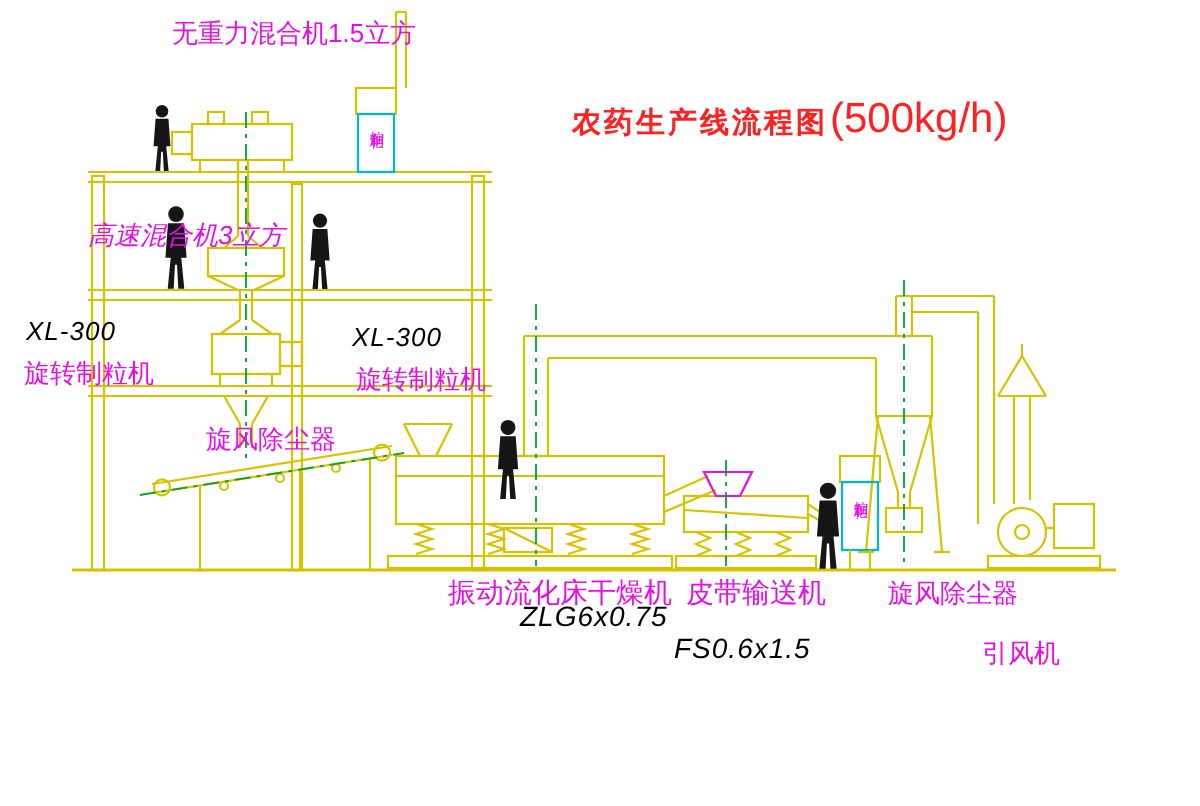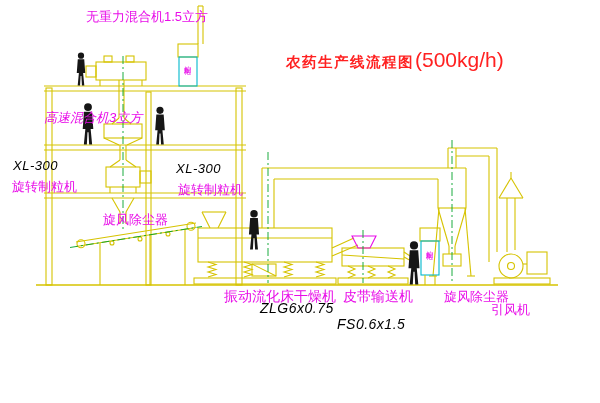--- a/index.html
+++ b/index.html
@@ -213,18 +213,18 @@
   <div class="lbl cyan f13" style="left:13px;  top:159px;">XL-300</div>
   <div class="lbl magenta f9" style="left:12px;  top:180px;">旋转制粒机</div>
   <div class="lbl cyan f13" style="left:176px; top:162px;">XL-300</div>
   <div class="lbl magenta f9" style="left:178px; top:183px;">旋转制粒机</div>
   <div class="lbl magenta f9" style="left:103px; top:213px;">旋风除尘器</div>
   <div class="lbl magenta f10" style="left:224px; top:289px;">振动流化床干燥机</div>
   <div class="lbl cyan f14" style="left:228px; top:301px;margin-left:32px;">ZLG6x0.75</div>
   <div class="lbl magenta f10" style="left:343px; top:289px;">皮带输送机</div>
   <div class="lbl cyan f14" style="left:337px; top:301px;margin-top:16px;">FS0.6x1.5</div>
   <div class="lbl magenta f9" style="left:444px; top:290px;">旋风除尘器</div>
-  <div class="lbl magenta f9" style="left:491px; top:303px;">引风机</div>
+  <div class="lbl magenta f9" style="left:491px; top:320px;">引风机</div>
 
   <div class="vtext" style="left:184px; top:60px;">控制柜</div>
   <div class="vtext" style="left:426px; top:245px;">控制柜</div>
 
 </div>
 
 </body></html>

